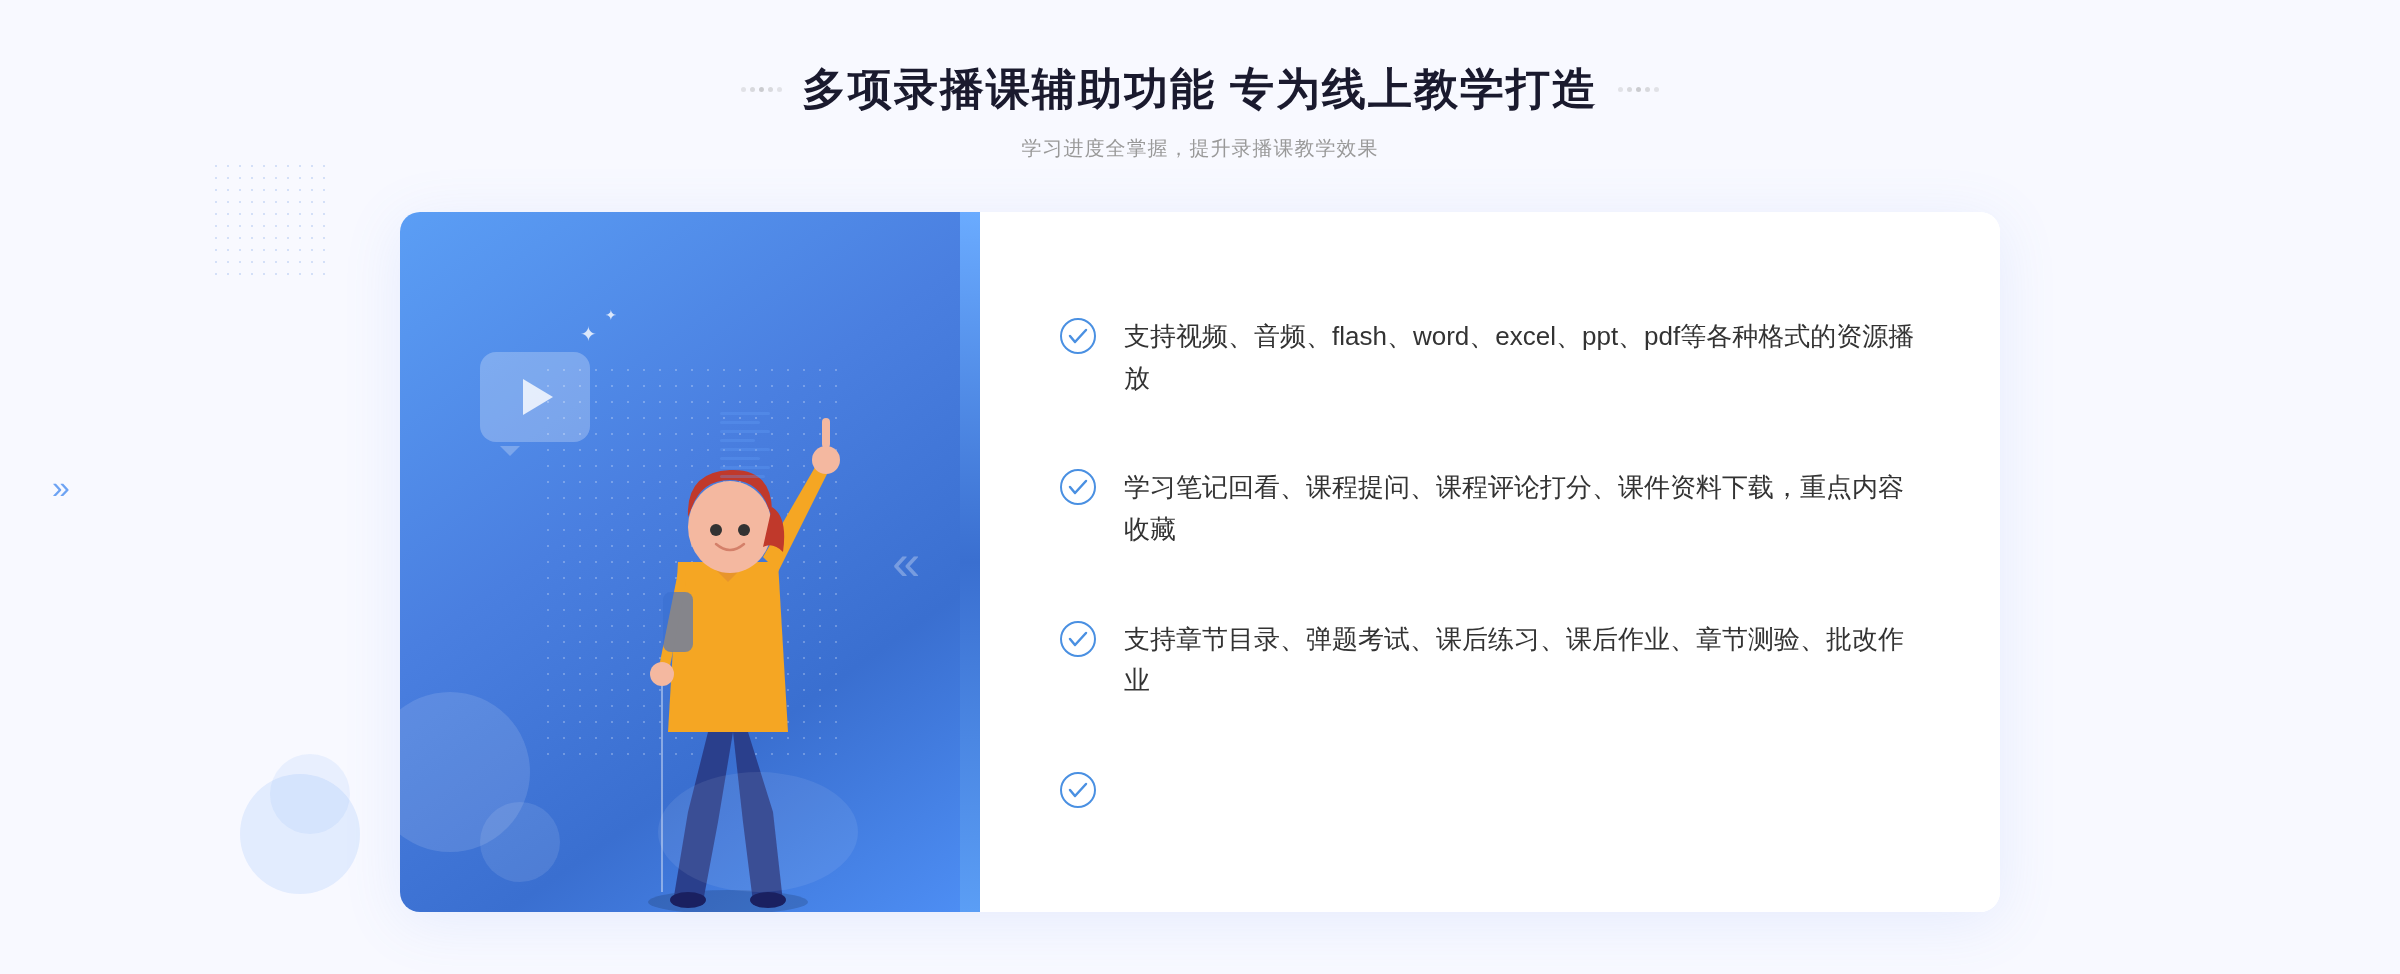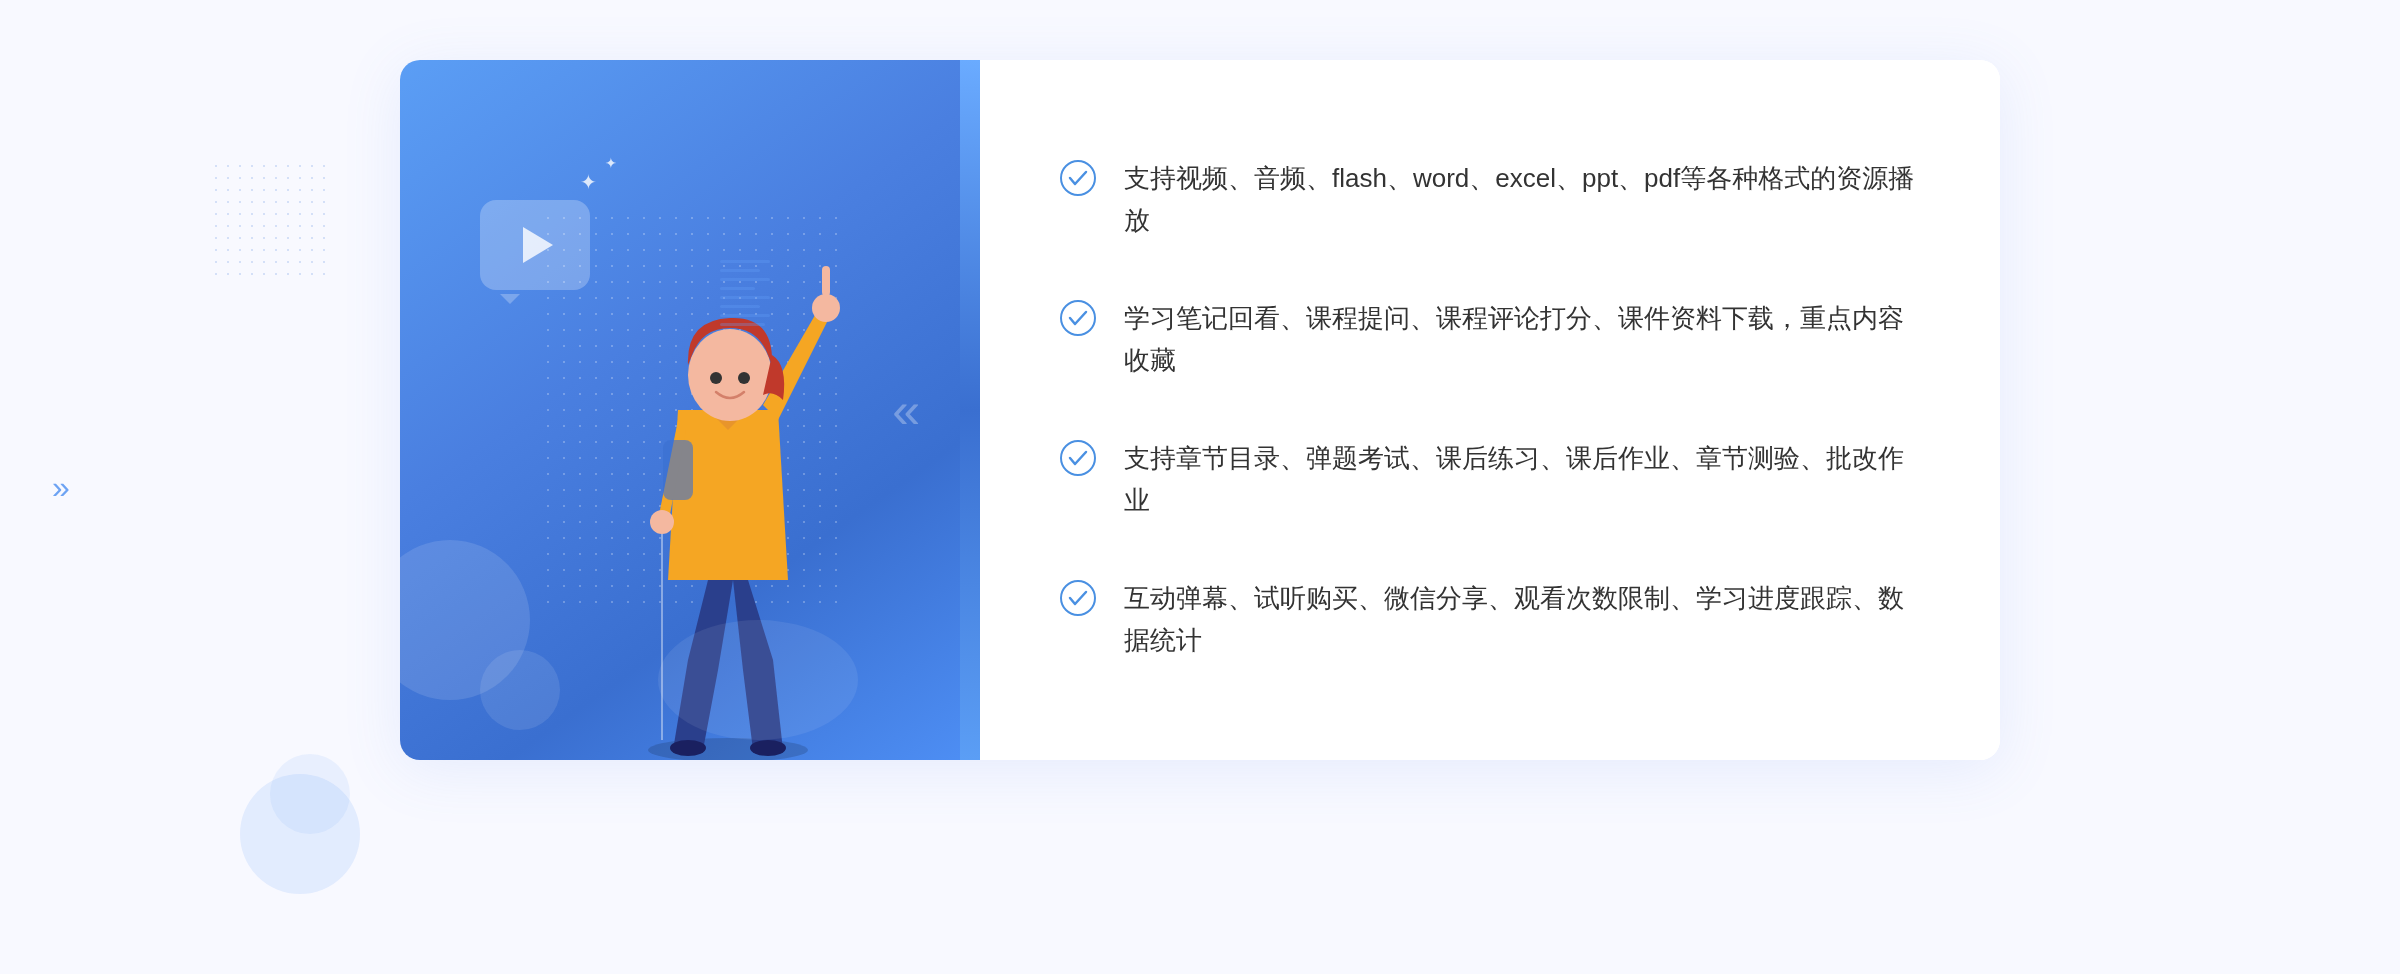--- a/index.html
+++ b/index.html
@@ -338,20 +338,44 @@
 
 <div class="page-wrapper">
 
   <div class="outer-arrows">
     <span class="chevron-right">»</span>
   </div>
 
   <div class="bg-dots-left"></div>
   <div class="bg-dots-right"></div>
 
+  <div class="header-section">
+    <div class="header-title-row">
+
+      <div class="title-decorator">
+        <span></span>
+        <span></span>
+        <span></span>
+        <span></span>
+        <span></span>
+      </div>
+
+      <h1 class="page-title">多项录播课辅助功能 专为线上教学打造</h1>
+
+      <div class="title-decorator title-decorator-right">
+        <span></span>
+        <span></span>
+        <span></span>
+        <span></span>
+        <span></span>
+      </div>
+    </div>
+
+    <p class="page-subtitle">学习进度全掌握，提升录播课教学效果</p>
+  </div>
 
   <div class="main-content">
 
     <div class="illustration-panel">
 
       <div class="blue-strip"></div>
 
       <div class="illus-dots"></div>
 
       <div class="play-bubble">
@@ -452,21 +476,20 @@
         <span class="feature-text">支持章节目录、弹题考试、课后练习、课后作业、章节测验、批改作业</span>
       </div>
 
       <div class="feature-item">
         <div class="check-icon">
           <svg viewBox="0 0 36 36" fill="none" xmlns="http://www.w3.org/2000/svg">
             <circle cx="18" cy="18" r="17" stroke="#4a90e2" stroke-width="2"></circle>
             <polyline points="10,18 15,24 26,12" stroke="#4a90e2" stroke-width="2.5" stroke-linecap="round" stroke-linejoin="round"></polyline>
           </svg>
         </div>
-        <span class="feature-text">互动弹幕、试听购买、微信分享、观看次数限制、学习进度跟踪、数据统计</span>
       </div>
 
     </div>
   </div>
 
   <div class="left-circles">
     <div class="lc1"></div>
     <div class="lc2"></div>
   </div>
 

